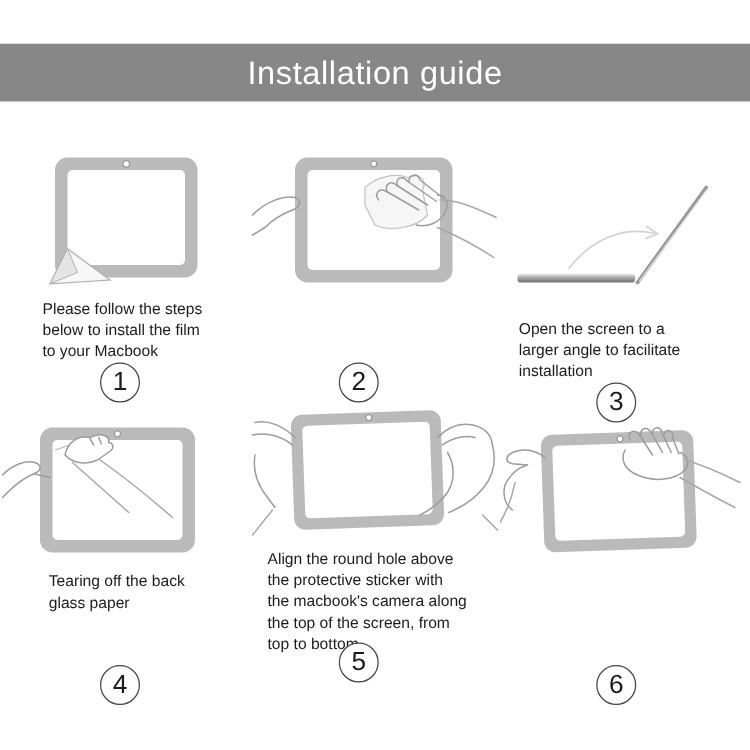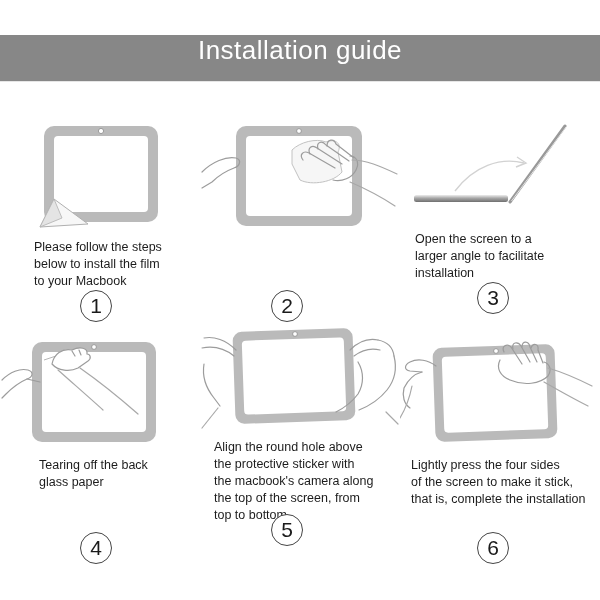--- a/index.html
+++ b/index.html
@@ -1,22 +1,22 @@
 <!DOCTYPE html>
 <html><head>
 <meta charset="utf-8">
 <style>
   html,body{margin:0;padding:0;background:#ffffff;}
   #stage{position:relative;width:600px;height:600px;background:#ffffff;overflow:hidden;
          font-family:"Liberation Sans", sans-serif;}
   .banner{position:absolute;top:35px;left:0;width:600px;height:46px;background:#878787;
-          display:flex;align-items:flex-start;justify-content:center;box-shadow:0 1px 0 #e6e6e6;}
+          display:flex;align-items:center;justify-content:center;box-shadow:0 1px 0 #e6e6e6;}
   .banner-title{color:#ffffff;font-size:26px;letter-spacing:0.5px;}
   .step{position:absolute;width:200px;}
-  .s1{left:0;top:120px}.s2{left:200px;top:120px}.s3{left:400px;top:112px}
+  .s1{left:0;top:120px}.s2{left:200px;top:120px}.s3{left:400px;top:136px}
   .s4{left:0;top:338px}.s5{left:200px;top:320px}.s6{left:400px;top:338px}
   .ill{display:block;width:200px;height:114px;}
   .step-text{font-size:12.5px;line-height:17px;color:#1c1c1c;white-space:pre-line;margin-top:5px;}
   .s1 .step-text{padding-left:34px}.s2 .step-text{padding-left:30px}.s3 .step-text{padding-left:15px}
   .s4 .step-text{padding-left:39px}.s5 .step-text{padding-left:14px}.s6 .step-text{padding-left:11px}
   .num-circle{position:absolute;width:30px;height:30px;border:1.5px solid #454545;border-radius:50%;
           display:flex;align-items:center;justify-content:center;font-size:21px;color:#1a1a1a;background:#fff;}
   .s1 .num-circle,.s4 .num-circle{left:calc(50% - 20px);}
   .s2 .num-circle,.s5 .num-circle{left:calc(50% - 29px);}
   .s3 .num-circle,.s6 .num-circle{left:calc(50% - 23px);}
@@ -154,19 +154,16 @@
         <path class="hand" d="M100 22 C96 30 100 38 110 42 C124 48 140 46 148 38 C152 32 150 26 144 24"></path>
         <path class="arm" d="M148 30 C162 34 176 40 192 48"></path>
         <path class="arm" d="M144 44 C158 52 172 60 188 68"></path>
       </g>
       <g>
         <path class="hand" d="M36 28 C28 22 18 20 10 24 C4 27 4 32 10 33 L22 34"></path>
         <path class="hand" d="M22 34 C14 36 8 42 4 50 C2 58 4 66 10 70"></path>
         <path class="arm" d="M0 80 C6 70 10 58 12 48"></path>
       </g>
     </svg>
-    <div class="step-text">Lightly press the four sides
-of the screen to make it stick,
-that is, complete the installation</div>
     <div class="num-circle">6</div>
   </div>
 
 </div>
 
 </body></html>

